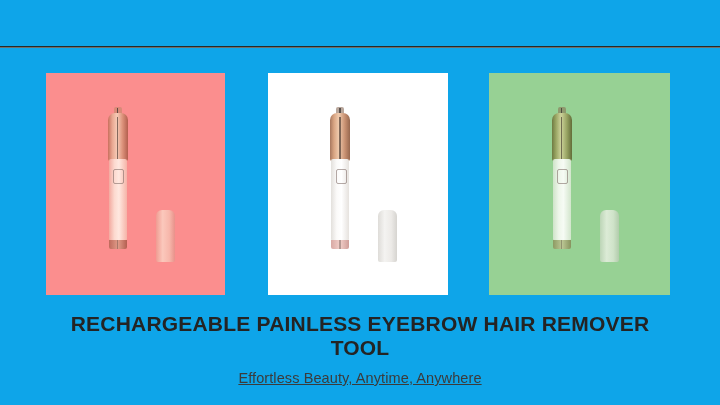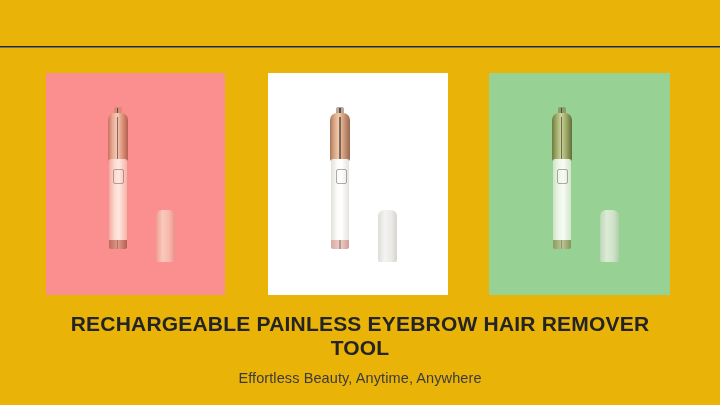--- a/index.html
+++ b/index.html
@@ -10,21 +10,21 @@
     width: 720px;
     height: 405px;
     overflow: hidden;
     background: #eceee6;
     font-family: "Liberation Sans", sans-serif;
   }
   .slide {
     position: relative;
     width: 720px;
     height: 405px;
-    background: #eab308;
+    background: #0ea5e9;
   }
   
   .top-rule {
     position: absolute;
     left: 0;
     top: 46px;
     width: 720px;
     height: 2px;
     background: linear-gradient(to bottom, #1d1d1b 0%, #3a3a36 60%, #c9cac2 100%);
   }
@@ -189,20 +189,21 @@
     letter-spacing: .2px;
     color: #242424;
   }
   .caption-subtitle {
     margin: 9px 0 0 0;
     font-size: 14.5px;
     line-height: 18px;
     font-weight: 400;
     letter-spacing: .1px;
     color: #3b3b3b;
+    text-decoration: underline;
   }
 </style>
 </head>
 <body>
 
 <div class="slide">
 
   <div class="top-rule"></div>
 
   <div class="gallery">

